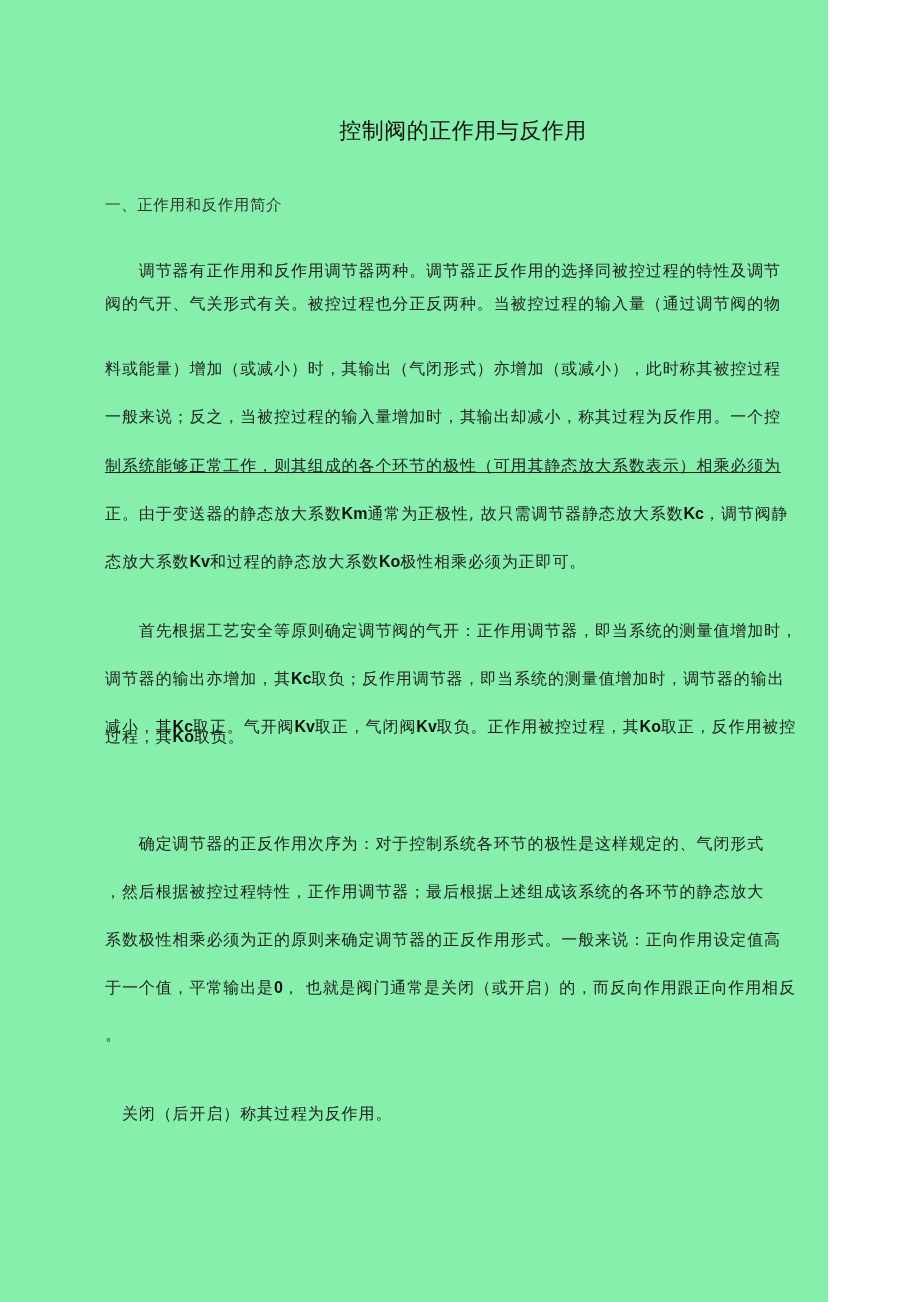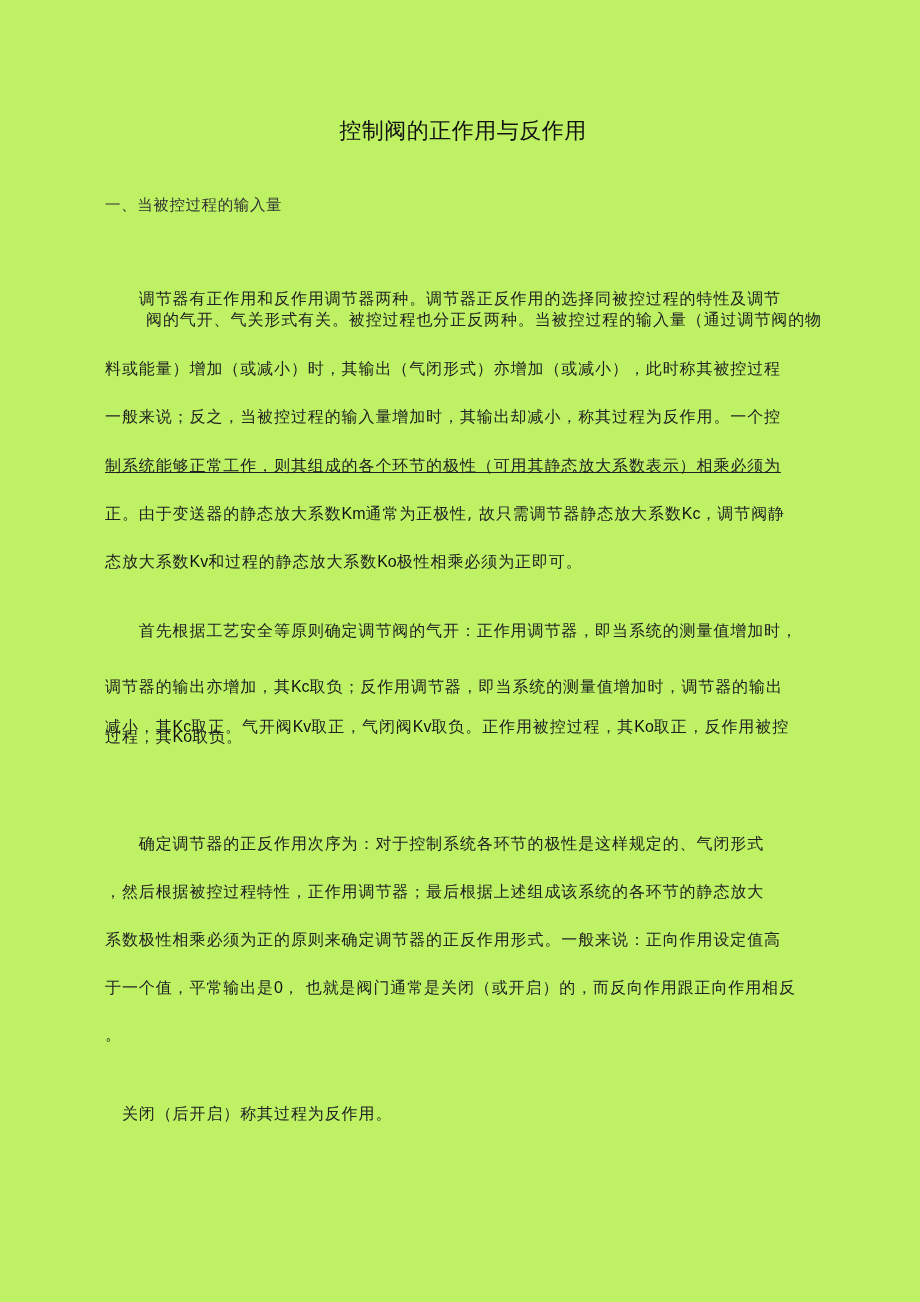--- a/index.html
+++ b/index.html
@@ -11,22 +11,22 @@
       width: 920px;
       height: 1302px;
       position: relative;
       overflow: hidden;
       font-family: "DejaVu Sans", "Liberation Sans", sans-serif;
       color: #1a1a1a;
     }
     .page {
       position: absolute;
       left: 0; top: 0;
-      width: 920px; height: 1302px;
-      background: #bef264;
+      width: 828px; height: 1302px;
+      background: #86efac;
     }
     .title {
       position: absolute;
       left: 0;
       top: 115px;
       width: 926px;
       text-align: center;
       font-size: 22px;
       line-height: 32px;
       color: #111111;
@@ -45,47 +45,47 @@
       position: absolute;
       left: 105px;
       font-size: 16px;
       line-height: 24px;
       color: #222222;
       white-space: nowrap;
       letter-spacing: 0.9px;
     }
     .line b, .line .latin {
       font-family: "Liberation Sans", "DejaVu Sans", sans-serif;
-      font-weight: normal;
+      font-weight: bold;
       color: #111111;
       letter-spacing: 0;
     }
   </style>
 </head>
 <body>
 
 <div class="page">
 
   <div class="title">控制阀的正作用与反作用</div>
 
-  <div class="section-heading">一、当被控过程的输入量</div>
+  <div class="section-heading">一、正作用和反作用简介</div>
 
   <div>
-    <div class="line" style="top:259px;margin-top:28px;">　　调节器有正作用和反作用调节器两种。调节器正反作用的选择同被控过程的特性及调节</div>
-    <div class="line" style="top:308px;margin-left:41px;">阀的气开、气关形式有关。被控过程也分正反两种。当被控过程的输入量（通过调节阀的物</div>
+    <div class="line" style="top:259px;">　　调节器有正作用和反作用调节器两种。调节器正反作用的选择同被控过程的特性及调节</div>
+    <div class="line" style="top:292px;">阀的气开、气关形式有关。被控过程也分正反两种。当被控过程的输入量（通过调节阀的物</div>
     <div class="line" style="top:357px;">料或能量）增加（或减小）时，其输出（气闭形式）亦增加（或减小），此时称其被控过程</div>
     <div class="line" style="top:405px;">一般来说；反之，当被控过程的输入量增加时，其输出却减小，称其过程为反作用。一个控</div>
     <div class="line" style="top:454px;text-decoration:underline;">制系统能够正常工作，则其组成的各个环节的极性（可用其静态放大系数表示）相乘必须为</div>
     <div class="line" style="top:502px;">正。由于变送器的静态放大系数<span class="latin">Km</span>通常为正极性, 故只需调节器静态放大系数<span class="latin">Kc</span>，调节阀静</div>
     <div class="line" style="top:550px;">态放大系数<span class="latin">Kv</span>和过程的静态放大系数<span class="latin">Ko</span>极性相乘必须为正即可。</div>
   </div>
 
   <div>
     <div class="line" style="top:619px;">　　首先根据工艺安全等原则确定调节阀的气开：正作用调节器，即当系统的测量值增加时，</div>
-    <div class="line" style="top:667px;margin-top:8px;">调节器的输出亦增加，其<span class="latin">Kc</span>取负；反作用调节器，即当系统的测量值增加时，调节器的输出</div>
+    <div class="line" style="top:667px;">调节器的输出亦增加，其<span class="latin">Kc</span>取负；反作用调节器，即当系统的测量值增加时，调节器的输出</div>
     <div class="line" style="top:715px;">减小，其<span class="latin">Kc</span>取正。气开阀<span class="latin">Kv</span>取正，气闭阀<span class="latin">Kv</span>取负。正作用被控过程，其<span class="latin">Ko</span>取正，反作用被控</div>
     <div class="line" style="top:725px;">过程，其<span class="latin">Ko</span>取负。</div>
   </div>
 
   <div>
     <div class="line" style="top:832px;">　　确定调节器的正反作用次序为：对于控制系统各环节的极性是这样规定的、气闭形式</div>
     <div class="line" style="top:880px;">，然后根据被控过程特性，正作用调节器；最后根据上述组成该系统的各环节的静态放大</div>
     <div class="line" style="top:928px;">系数极性相乘必须为正的原则来确定调节器的正反作用形式。一般来说：正向作用设定值高</div>
     <div class="line" style="top:976px;">于一个值，平常输出是<span class="latin">0</span>， 也就是阀门通常是关闭（或开启）的，而反向作用跟正向作用相反</div>
     <div class="line" style="top:1023px;">。</div>

